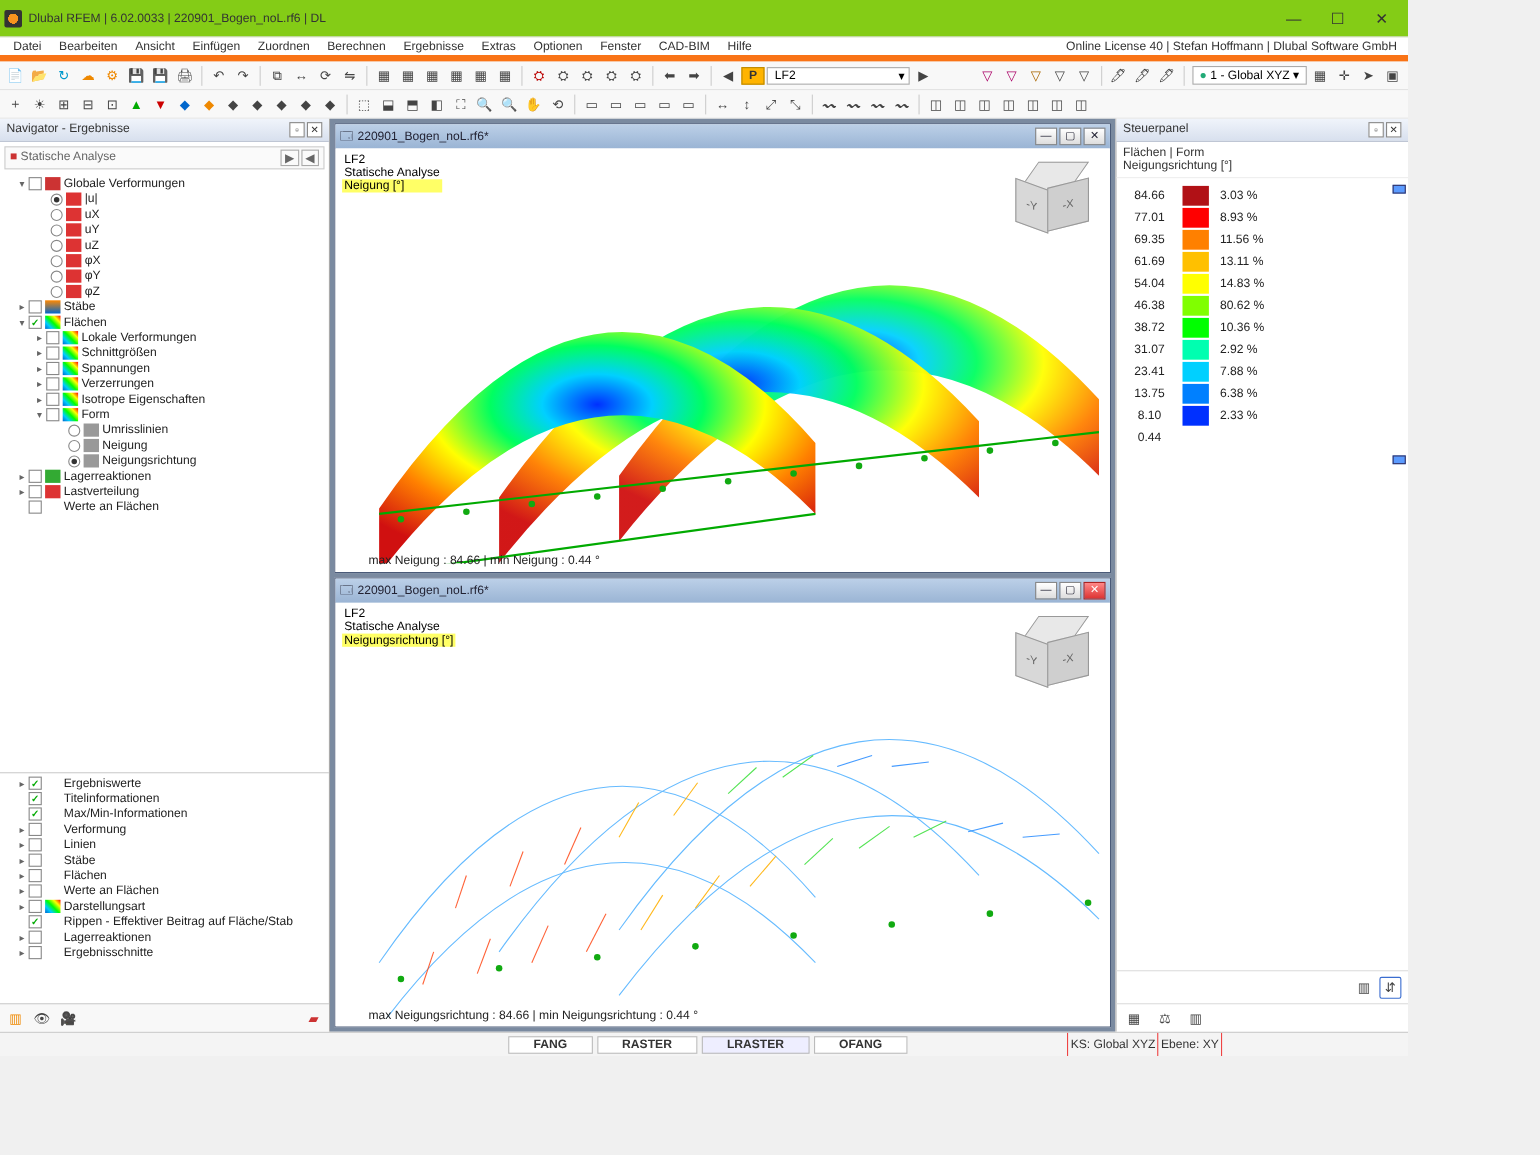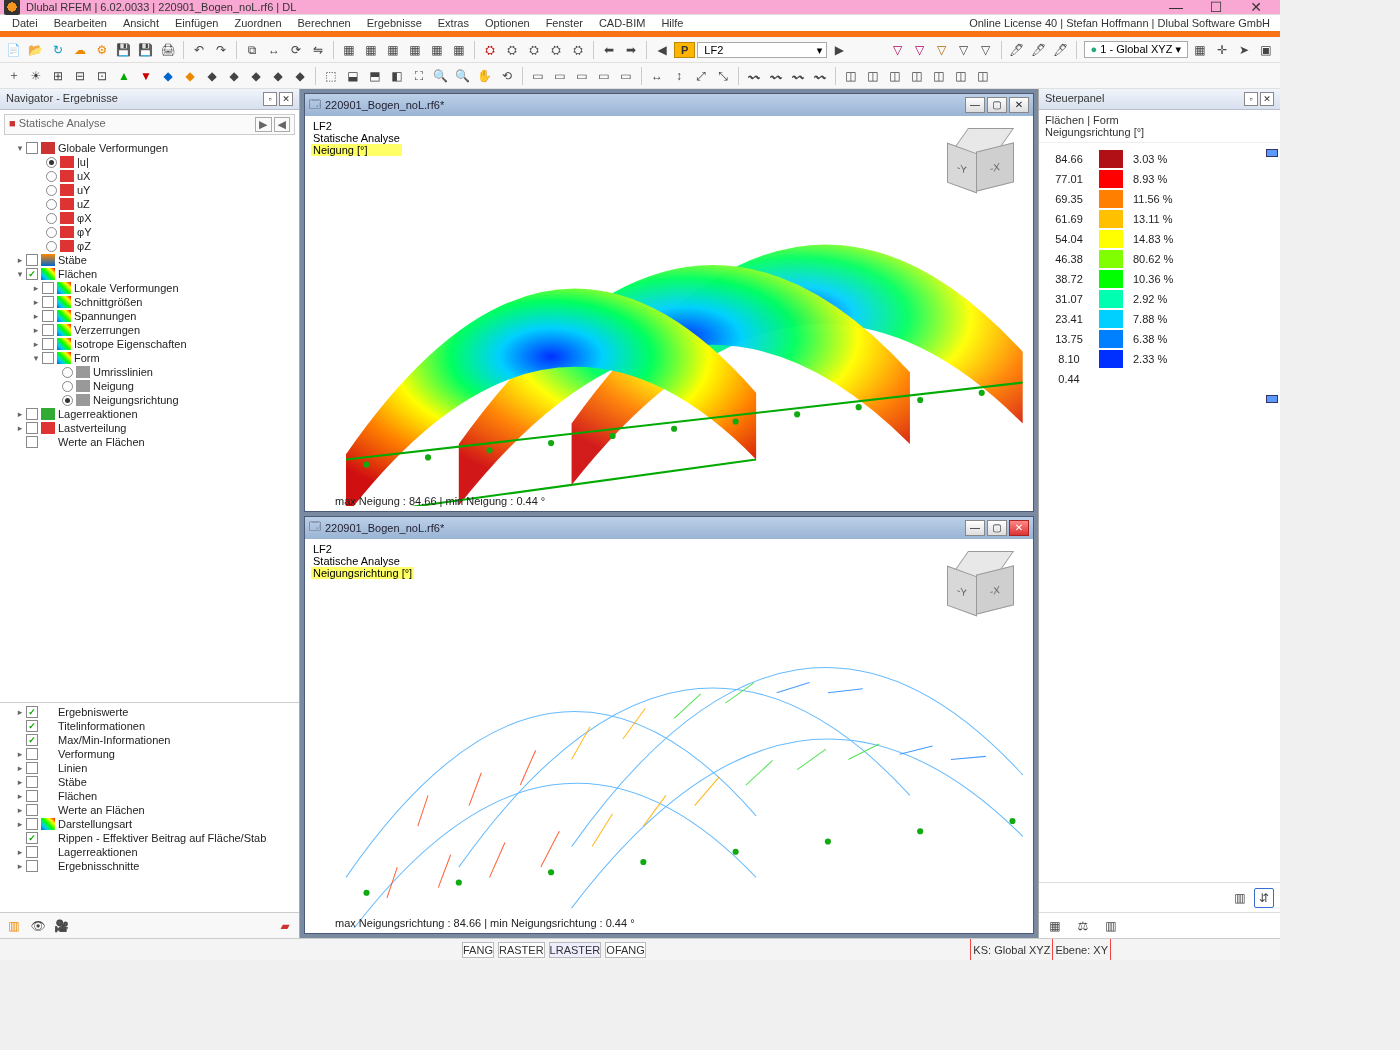--- a/index.html
+++ b/index.html
@@ -1,17 +1,17 @@
 <!DOCTYPE html>
 <html><head>
 <meta charset="utf-8">
 <style>
 * { box-sizing: border-box; margin: 0; padding: 0; font-family: "Segoe UI", Tahoma, sans-serif; font-size: 11px; }
 body { background: #f0f0f0; width: 1280px; height: 960px; overflow: hidden; display: flex; flex-direction: column; }
-.titlebar { height: 15px; background: #f9a8d4; display: flex; align-items: center; padding: 0 4px; border-bottom: 1px solid #ddd; }
+.titlebar { height: 34px; background: #84cc16; display: flex; align-items: center; padding: 0 4px; border-bottom: 1px solid #ddd; }
 .titlebar .app-icon { width: 16px; height: 16px; background: radial-gradient(circle, #f7941e 40%, #333 41%); border-radius: 2px; margin-right: 6px; }
 .titlebar .title { flex: 0 0 auto; color: #333; }
 .titlebar .spacer { flex: 1; }
 .titlebar .win-btn { width: 40px; height: 28px; display: flex; align-items: center; justify-content: center; font-size: 14px; color: #333; }
 .menubar { height: 22px; background: #fff; display: flex; align-items: center; padding: 0 4px; border-bottom: 6px solid #f97316; }
 .menubar .mitem { padding: 2px 8px; color: #333; }
 .menubar .right { flex: 1; text-align: right; color: #333; padding-right: 6px; }
 .toolbar-row { height: 26px; background: #f8f8f8; border-bottom: 1px solid #e0e0e0; display: flex; align-items: center; padding: 0 4px; gap: 2px; }
 .tbtn { width: 20px; height: 20px; display: inline-flex; align-items: center; justify-content: center; border: 1px solid transparent; border-radius: 2px; font-size: 12px; color: #444; }
 .tsep { width: 1px; height: 18px; background: #ccc; margin: 0 3px; }
@@ -47,30 +47,30 @@
 .info-top .hl { background: #ffff66; }
 .info-bot { position: absolute; bottom: 4px; left: 6px; color: #222; padding-left: 24px; }
 .cube { position: absolute; top: 10px; right: 14px; width: 80px; height: 70px; }
 
 .cube .face { position: absolute; border: 1px solid #999; display: flex; align-items: center; justify-content: center; font-size: 10px; color: #666; }
 .cube .top { width: 46px; height: 26px; background: #e8e8e8; transform: skew(-35deg); left: 20px; top: 2px; }
 .cube .left { width: 30px; height: 40px; background: #d8d8d8; left: 8px; top: 22px; transform: skewY(20deg); }
 .cube .right { width: 38px; height: 40px; background: #cfcfcf; left: 37px; top: 21px; transform: skewY(-14deg); }
 
 .arch-svg { position: absolute; inset: 0; }
-.right-panel { width: 242px; background: #fff; border-left: 1px solid #aaa; display: flex; flex-direction: column; }
+.right-panel { width: 266px; background: #fff; border-left: 1px solid #aaa; display: flex; flex-direction: column; }
 .legend-head { padding: 4px 6px; color: #333; border-bottom: 1px solid #eee; }
 .legend { padding: 6px 6px; }
 .legend-row { display: flex; align-items: center; height: 20px; }
 .legend-row .val { width: 48px; text-align: center; margin-right: 6px; color: #222; }
 .legend-row .sw { width: 24px; height: 18px; margin-right: 10px; }
 .legend-row .pct { color: #222; }
 .statusbar { height: 22px; background: #f4f4f4; border-top: 1px solid #ccc; display: flex; align-items: center; font-size: 11px; color: #333; }
 .statusbar .sseg { padding: 0 2px; border-left: 1px solid #ef4444; height: 100%; display: flex; align-items: center; }
-.statusbar .sbtn { padding: 1px 0; background: #fff; border: 1px solid #bbb; margin: 0 2px; }
+.statusbar .sbtn { padding: 1px 22px; background: #fff; border: 1px solid #bbb; margin: 0 2px; font-weight: bold; }
 .ic-red { background: #d33; } .ic-grey { background: #999; }
 .chk.on::after { content: "✓"; color: #0a0; font-weight: bold; }
 </style>
 </head>
 <body>
 
 <div class="titlebar">
   <div class="app-icon"></div>
   <div class="title">Dlubal RFEM | 6.02.0033 | 220901_Bogen_noL.rf6 | DL</div>
   <div class="spacer"></div>

